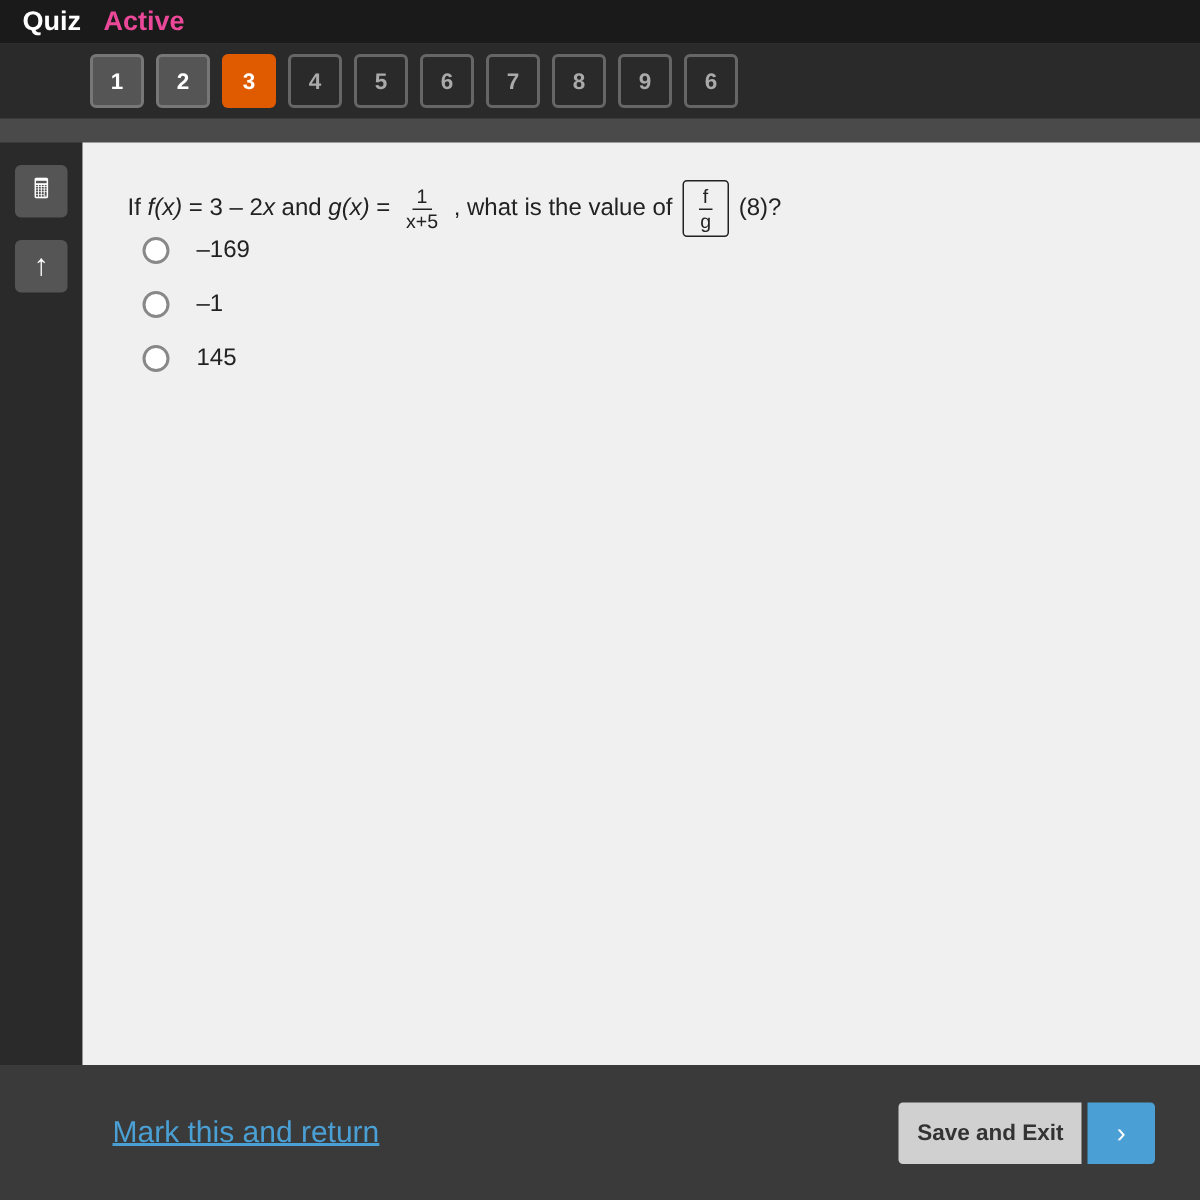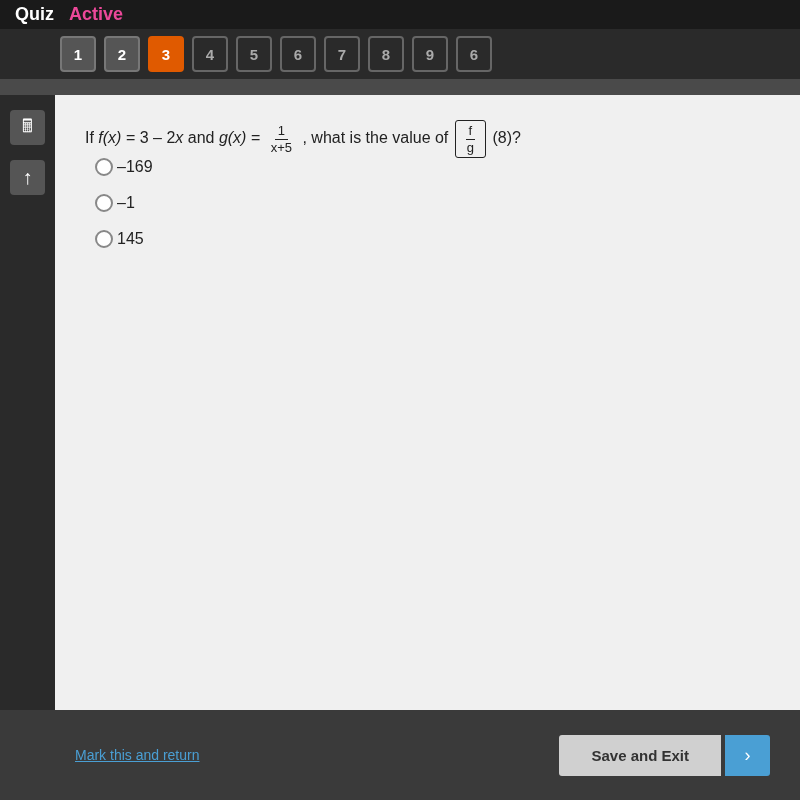--- a/index.html
+++ b/index.html
@@ -166,21 +166,21 @@
     .answer-options {
       display: flex;
       flex-direction: column;
       gap: 18px;
       margin-left: 10px;
     }
 
     .answer-option {
       display: flex;
       align-items: center;
-      gap: 4px;
+      gap: 18px;
       cursor: pointer;
     }
 
     .radio-circle {
       width: 18px;
       height: 18px;
       border-radius: 50%;
       border: 2px solid #888;
       background: white;
       flex-shrink: 0;
@@ -200,33 +200,33 @@
       background: #3a3a3a;
       display: flex;
       align-items: center;
       justify-content: space-between;
       padding: 0 30px 0 75px;
     }
 
     .mark-return-link {
       color: #4a9fd4;
       text-decoration: underline;
-      font-size: 14px;
+      font-size: 20px;
       cursor: pointer;
     }
 
     .bottom-right {
       display: flex;
       gap: 4px;
     }
 
     .save-exit-btn {
       background: #d0d0d0;
       border: none;
-      padding: 12px 32px;
+      padding: 12px 12px;
       font-size: 15px;
       font-weight: bold;
       color: #333;
       cursor: pointer;
       border-radius: 3px 0 0 3px;
     }
 
     .next-btn {
       background: #4a9fd4;
       border: none;

